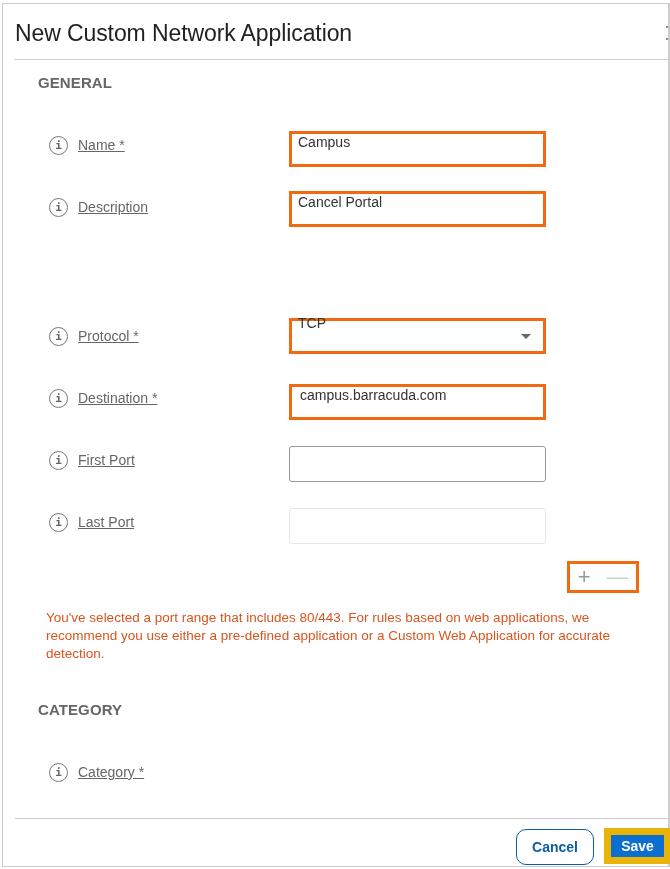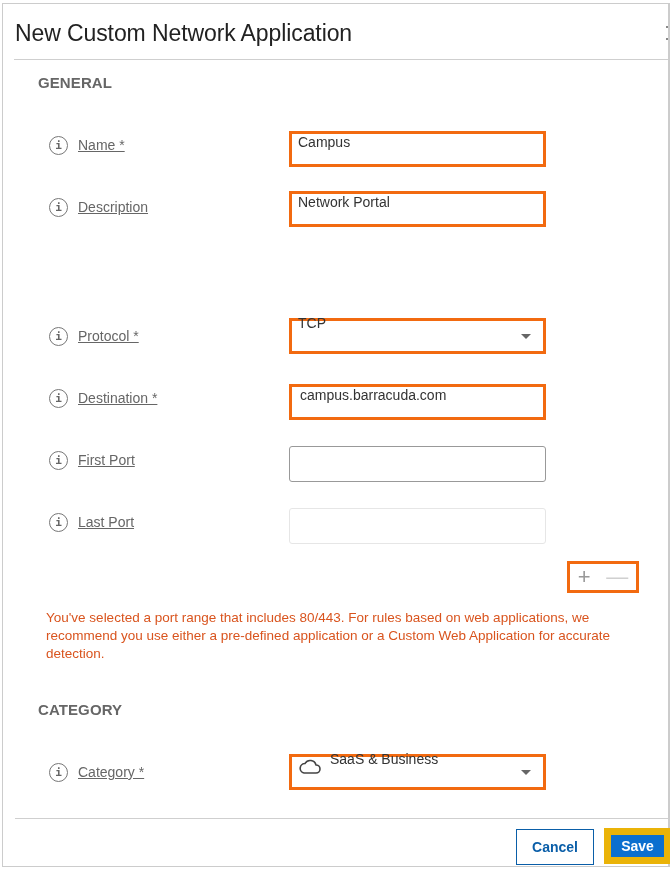--- a/index.html
+++ b/index.html
@@ -63,21 +63,21 @@
     .warning {
       position: absolute; left: 43px; top: 605px; width: 600px;
       font-size: 13.5px; line-height: 18px; color: #d9541e;
     }
 
     .footer-divider {
       position: absolute; left: 12px; right: 0; top: 814px; height: 1px; background: #cfcfcf;
     }
     .btn-cancel {
       position: absolute; left: 513px; top: 825px; width: 78px; height: 36px;
-      border: 1px solid #0a5ea8; border-radius: 0; background: #fff;
+      border: 1px solid #0a5ea8; border-radius: 10px; background: #fff;
       color: #0a5ea8; font-size: 14px; font-weight: bold;
       display: flex; align-items: center; justify-content: center;
     }
     .btn-save {
       position: absolute; left: 601px; top: 824px; width: 67px; height: 36px;
       border: 7px solid #eab308; background: #0b6fcf;
       color: #fff; font-size: 14px; font-weight: bold;
       display: flex; align-items: center; justify-content: center;
     }
   </style>
@@ -101,21 +101,21 @@
   </div>
   <div class="input highlight" style="top:127px;">
     <span class="value">Campus</span>
   </div>
 
   <div class="field-row" style="top:194px;">
     <div class="info-icon">i</div>
     <div class="field-label">Description</div>
   </div>
   <div class="input highlight" style="top:187px;">
-    <span class="value">Network Portal</span>
+    <span class="value">Cancel Portal</span>
   </div>
 
 
   <div class="field-row" style="top:323px;">
     <div class="info-icon">i</div>
     <div class="field-label">Protocol *</div>
   </div>
   <div class="input highlight" style="top:314px;">
     <span class="value" style="margin-top:-6px;">TCP</span>
     <span class="caret"></span>
@@ -151,25 +151,18 @@
   </div>
 
   <div class="warning">You've selected a port range that includes 80/443. For rules based on web applications, we recommend you use either a pre-defined application or a Custom Web Application for accurate detection.</div>
 
   <div class="section-heading" style="top:697px;">CATEGORY</div>
 
   <div class="field-row" style="top:759px;">
     <div class="info-icon">i</div>
     <div class="field-label">Category *</div>
   </div>
-  <div class="input highlight" style="top:750px;">
-    <svg class="cloud-icon" viewBox="0 0 24 18">
-      <path d="M6 16 H18 A4 4 0 0 0 18 8 A6 6 0 0 0 7 6.5 A4.8 4.8 0 0 0 6 16 Z" fill="none" stroke="#444" stroke-width="1.6" stroke-linejoin="round"></path>
-    </svg>
-    <span class="value" style="margin-top:-6px;">SaaS &amp; Business</span>
-    <span class="caret"></span>
-  </div>
 
   <div class="footer-divider"></div>
 
   <div class="btn-cancel">Cancel</div>
   <div class="btn-save">Save</div>
 </div>
 
 </body></html>

